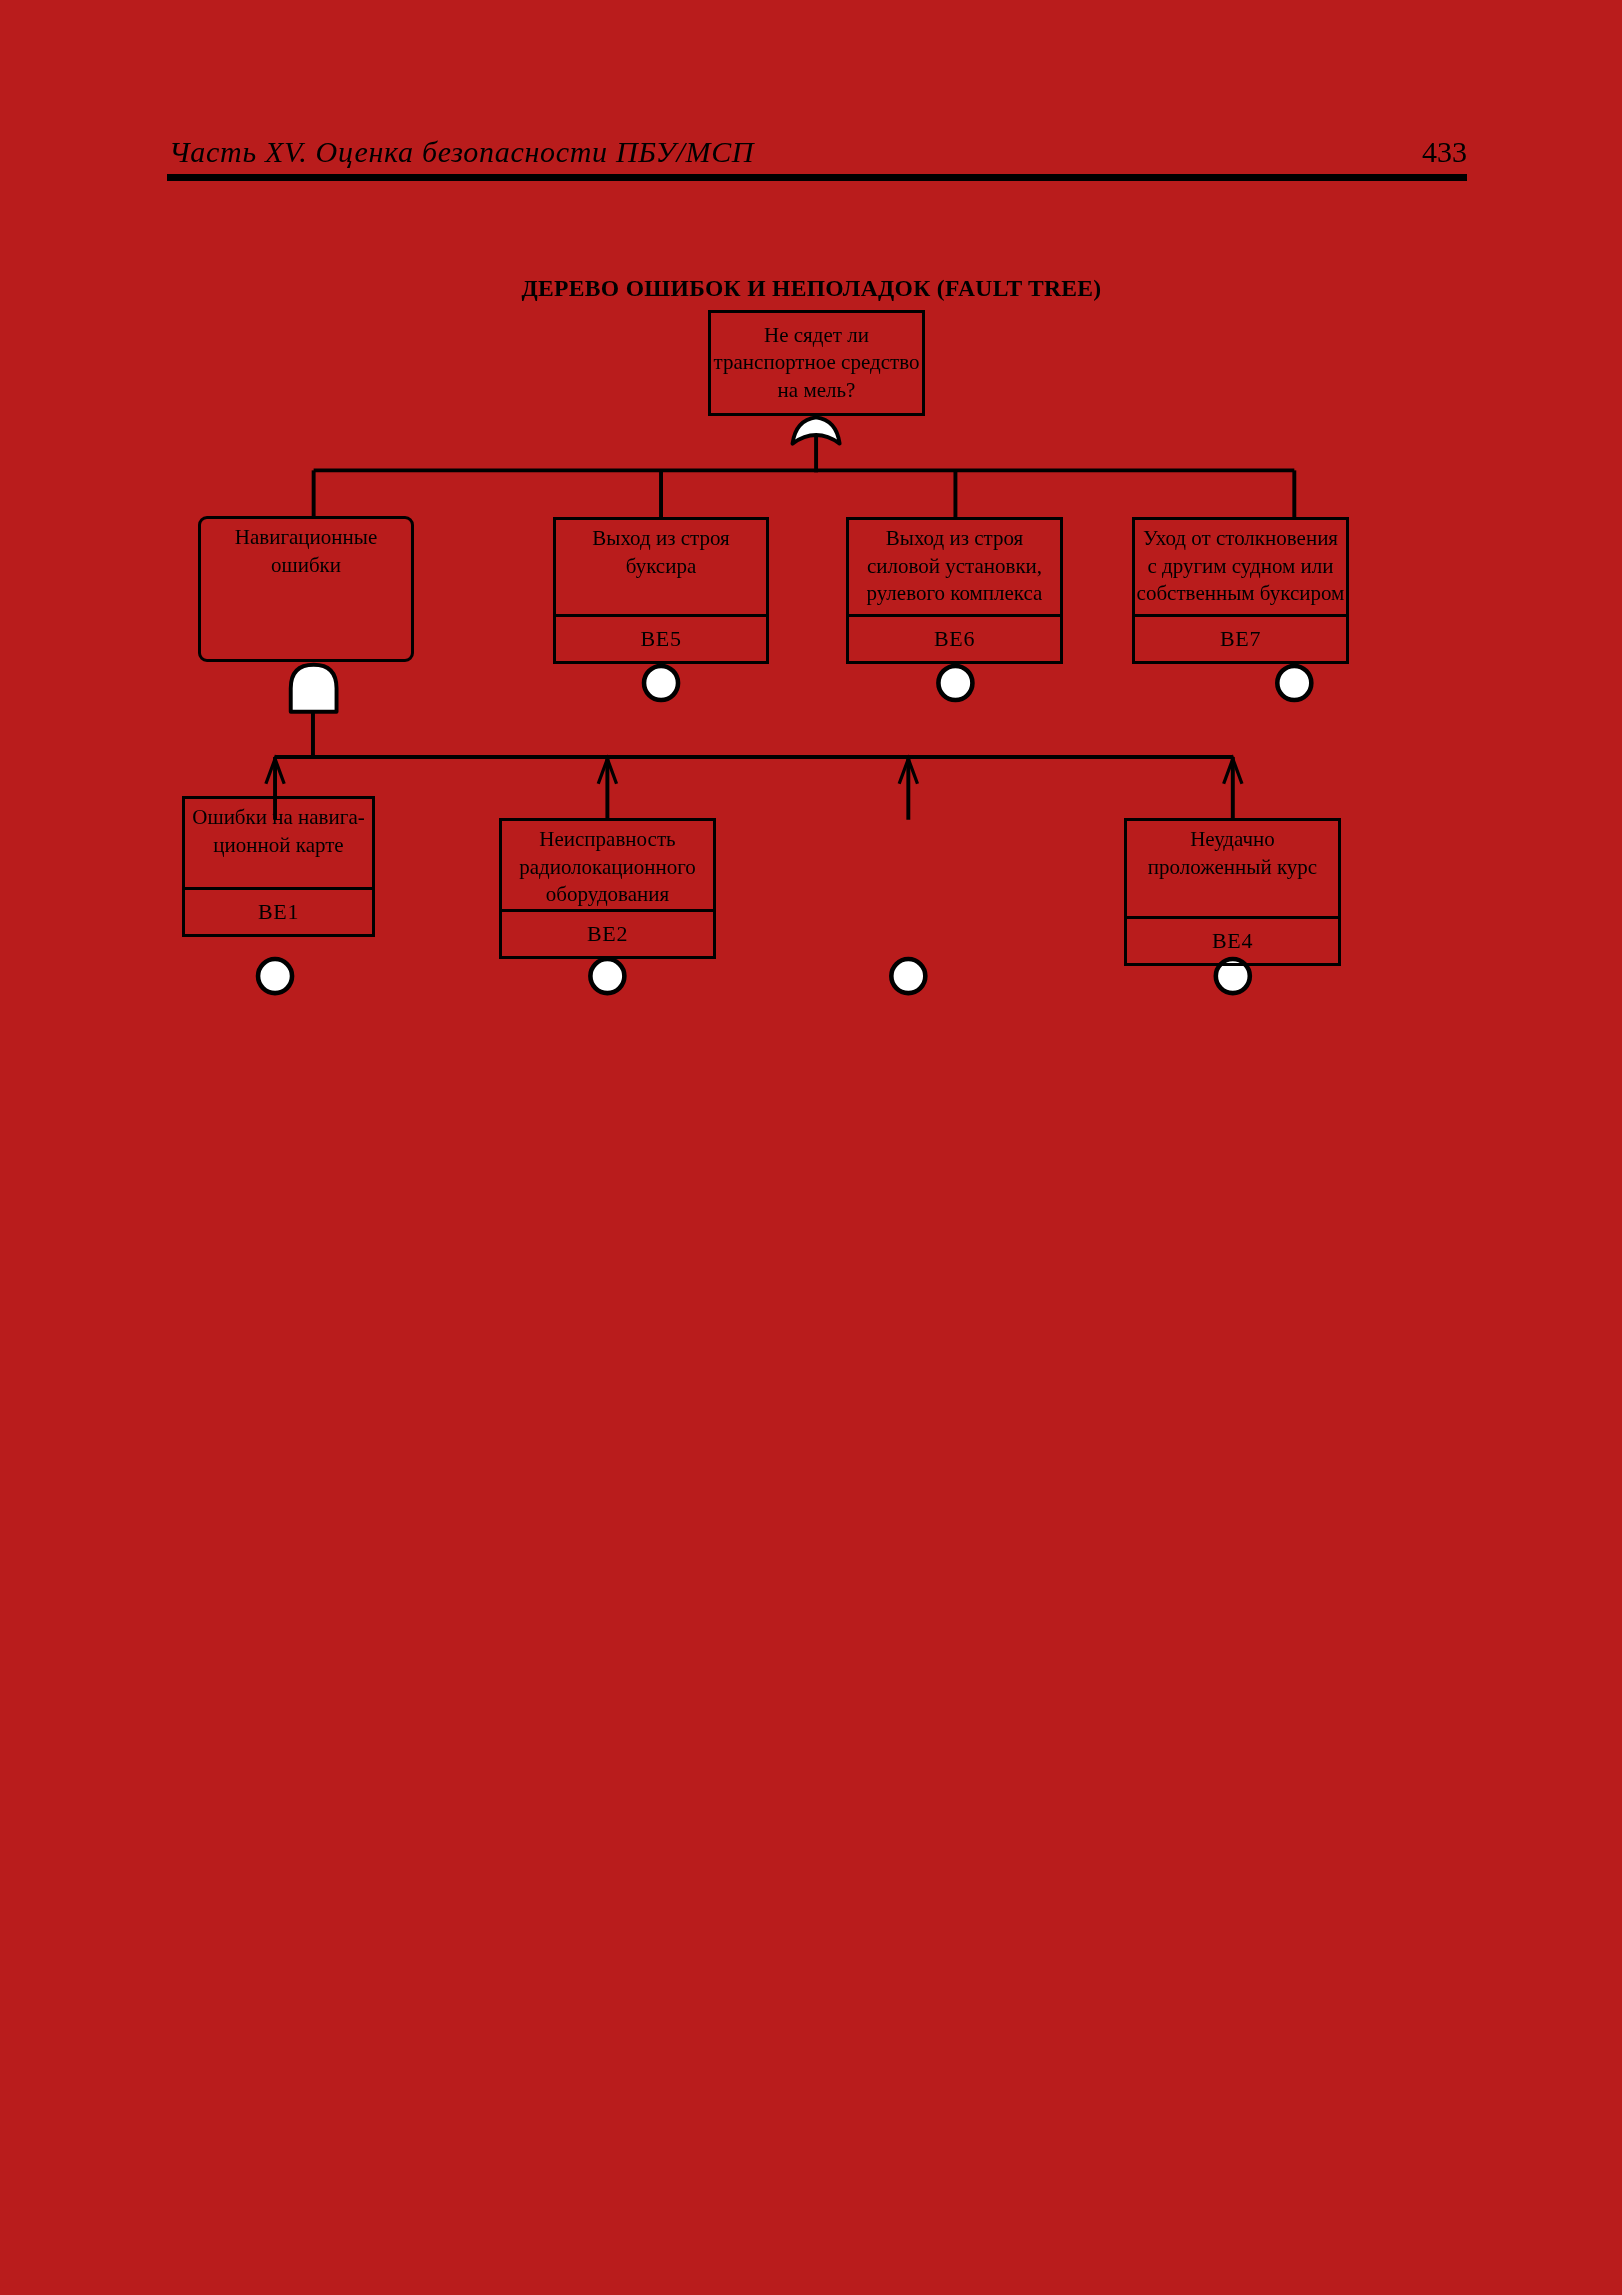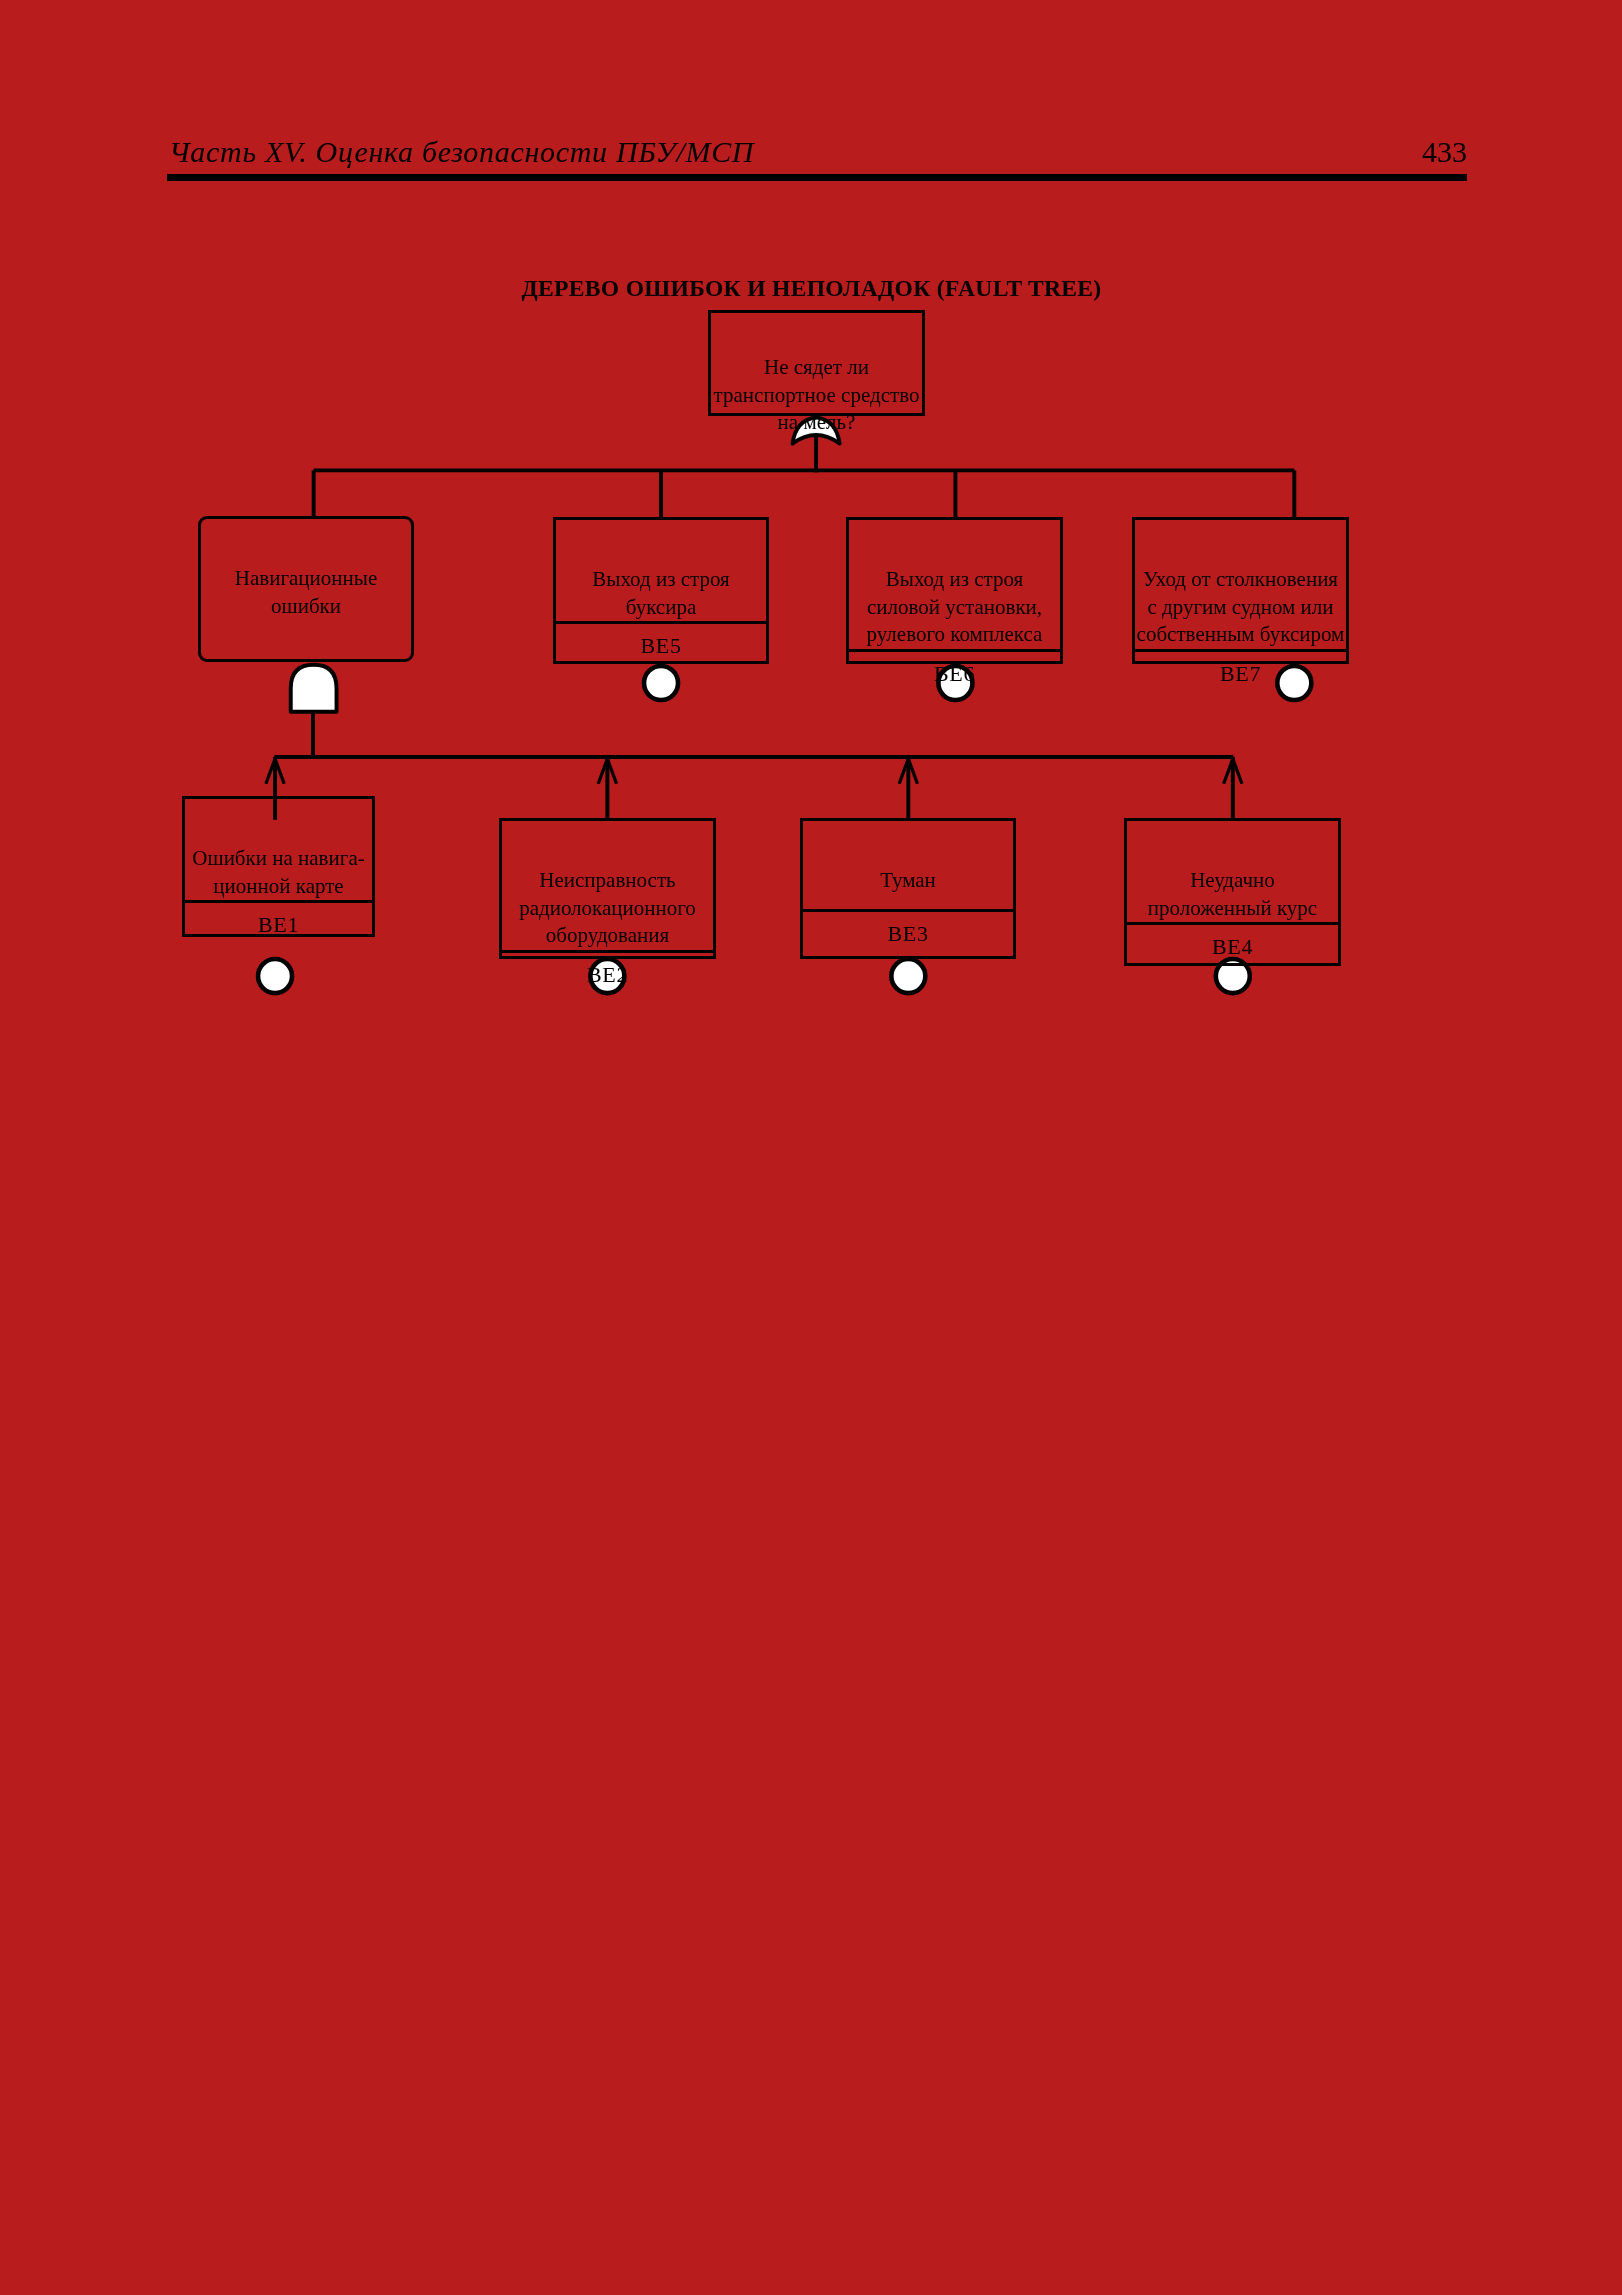--- a/index.html
+++ b/index.html
@@ -25,21 +25,21 @@
     text-align:center; font-size:23.6px; font-weight:bold; letter-spacing:0.3px;
     white-space:nowrap;
   }
   .wires { position:absolute; left:0; top:0; width:1623px; height:2295px; }
   .box {
     position:absolute; box-sizing:border-box; border:3.9px solid #000;
     display:flex; flex-direction:column; background:transparent;
   }
   .body {
     flex:1 1 auto; display:flex; flex-direction:column; align-items:center;
-    padding-top:5.2px; font-size:21px; line-height:27.5px; text-align:center;margin-top:41px;
+    padding-top:5.2px; font-size:21px; line-height:27.5px; text-align:center;
   }
   .body.vcenter { justify-content:center; padding-top:0; }
   .ln { white-space:nowrap; }
   .tag {
     flex:0 0 47px; box-sizing:border-box; border-top:3.9px solid #000;
     display:flex; align-items:center; justify-content:center;
     font-size:22px; letter-spacing:0.7px;
   }
   
   .n-top { left:708px; top:310px;  width:217px; height:106px; }
@@ -152,26 +152,20 @@
 
   <div class="box n-be2">
     <div class="body">
       <div class="ln">Неисправность</div>
       <div class="ln">радиолокационного</div>
       <div class="ln">оборудования</div>
     </div>
     <div class="tag">ВЕ2</div>
   </div>
 
-  <div class="box n-be3">
-    <div class="body">
-      <div class="ln">Туман</div>
-    </div>
-    <div class="tag">ВЕ3</div>
-  </div>
 
   <div class="box n-be4">
     <div class="body">
       <div class="ln">Неудачно</div>
       <div class="ln">проложенный курс</div>
     </div>
     <div class="tag">ВЕ4</div>
   </div>
 
 </div>

